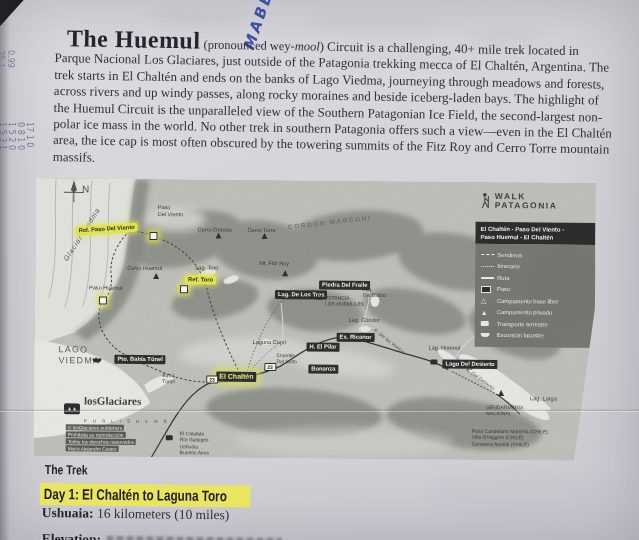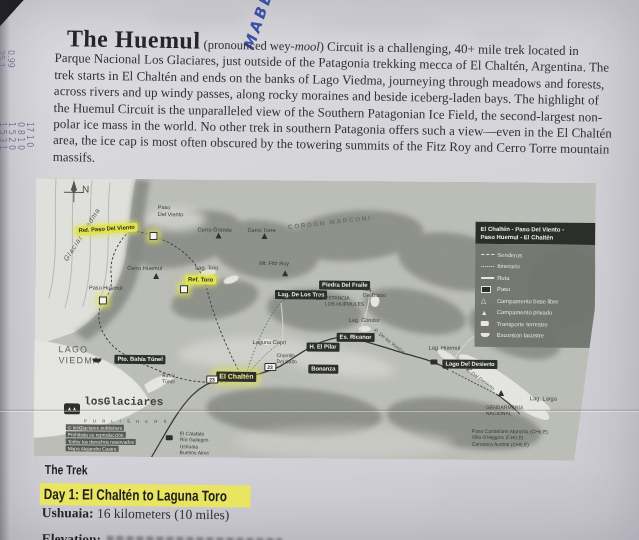--- a/index.html
+++ b/index.html
@@ -48,21 +48,21 @@
   .trail-line-icon i{display:block;width:13px;border-top:1px dashed #e6e7e0;}
   .itinerary-line-icon i{display:block;width:13px;border-top:1px dotted #e6e7e0;}
   .route-line-icon i{display:block;width:13px;border-top:2px solid #e6e7e0;}
   .pass-icon i{display:block;width:8px;height:5px;background:#2c2f2b;border:1px solid #e6e7e0;}
   .camp-free-icon i{font-style:normal;font-size:7px;color:#e6e7e0;line-height:1;}
   .camp-private-icon i{font-style:normal;font-size:7px;color:#e6e7e0;line-height:1;}
   .bus-icon i{display:block;width:8px;height:5px;background:#e6e7e0;border-radius:1px;}
   .boat-icon i{display:block;width:9px;height:4px;background:#e6e7e0;border-radius:0 0 4px 4px;}
   .pub-logo{position:absolute;left:30px;top:212px;z-index:7;display:flex;align-items:center;gap:4px;}
   .pub-box{width:16px;height:11px;background:#2c2f2b;border-radius:2px;color:#edeee8;font-size:5px;display:flex;align-items:center;justify-content:center;}
-  .pub-name{font-family:Liberation Mono, monospace;font-weight:bold;font-size:11px;color:#3d403b;line-height:1;}
+  .pub-name{font-family:Liberation Serif, serif;font-weight:bold;font-size:11px;color:#3d403b;line-height:1;}
   .pub-sub{font-family:"Liberation Sans",sans-serif;font-size:4.5px;letter-spacing:2.4px;color:#4a4e48;}
   .copyright{position:absolute;left:32px;top:246px;z-index:7;}
   .copyright span{display:block;width:max-content;background:rgba(68,72,66,.85);color:#e9eae2;font:4.8px "Liberation Sans",sans-serif;padding:.5px 2px;margin-bottom:1px;}
   .crease{position:absolute;left:0;top:409px;width:639px;height:3px;z-index:40;background:linear-gradient(180deg,rgba(255,255,253,0),rgba(108,102,90,.35) 45%,rgba(255,255,252,.45) 80%,rgba(255,255,253,0));}
   
   .trek-head{position:absolute;left:45px;top:462px;font:bold 13px "Liberation Sans",sans-serif;color:#1e2025;transform:rotate(.7deg) scaleX(.8);transform-origin:0 0;}
   .day1{position:absolute;left:40px;top:483px;transform:rotate(.7deg);transform-origin:0 0;}
   .day1 span{display:inline-block;transform:scaleX(.78);transform-origin:0 0;background:#e9e561;color:#1d1f24;font:bold 15px "Liberation Sans",sans-serif;padding:2px 30px 3px 5px;}
   .length-line{position:absolute;left:42px;top:505px;font-size:13.5px;color:#2e3039;transform:rotate(.7deg);transform-origin:0 0;}
   .length-line b,.elev-line b{font-weight:bold;color:#23252e;}
@@ -235,20 +235,27 @@
           <span class="mk camp" style="left: 281px; top: 112px;">△</span>
           <span class="mk camp" style="left: 432px; top: 181px;">△</span>
           <span class="mk camp" style="left: 464px; top: 207px;">▲</span>
           <span class="mk bus" style="left: 396px; top: 178px;"></span>
           <span class="mk bus" style="left: 132px; top: 256px;"></span>
           <span class="mk boat" style="left: 58px; top: 180px;"></span>
           <span class="mk badge" style="left: 172px; top: 196px;">23</span>
           <span class="mk badge" style="left: 230px; top: 183px;">23</span>
         </div>
 
+      <div class="walk-logo">
+        <svg width="11" height="16" viewBox="0 0 11 16">
+          <circle cx="5" cy="2" r="1.8" fill="#3e423c"></circle>
+          <path d="M5,4 L5,9 M5,9 L2.5,15 M5,9 L8,14 M5,5.5 L8.5,8 M8.5,3 L8.5,15" stroke="#3e423c" stroke-width="1.1" fill="none"></path>
+        </svg>
+        <div class="wtxt"><span>WALK</span><br><span>PATAGONIA</span></div>
+      </div>
 
       <div class="legend">
         <div class="lg-head" style="white-space:pre-line">El Chaltén - Paso Del Viento -
 Paso Huemul - El Chaltén</div>
         <div class="lg-body">
             <div class="lg-row">
               <span class="lg-icon trail-line-icon">
                 <i></i>
               </span>
               <span class="lg-label">Senderos</span>

